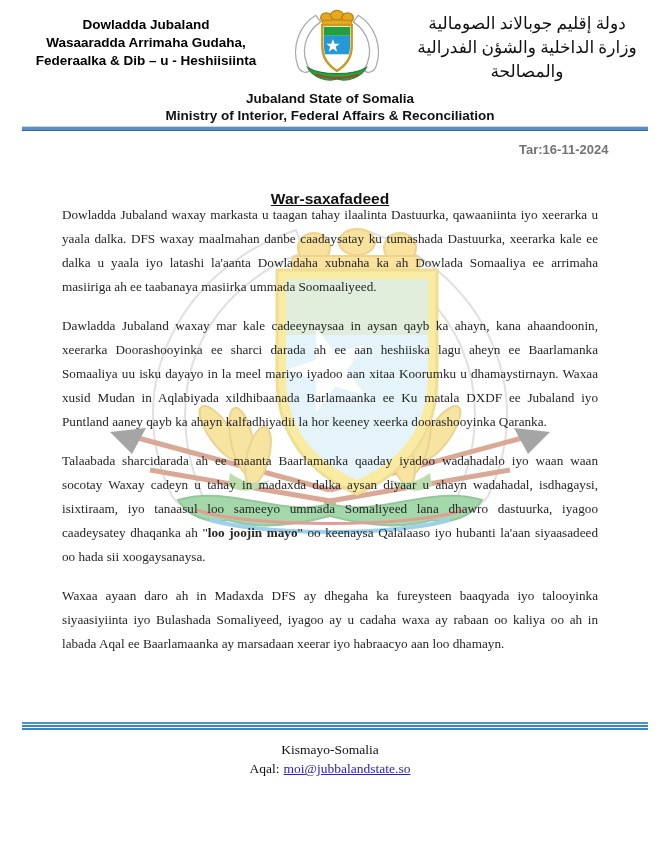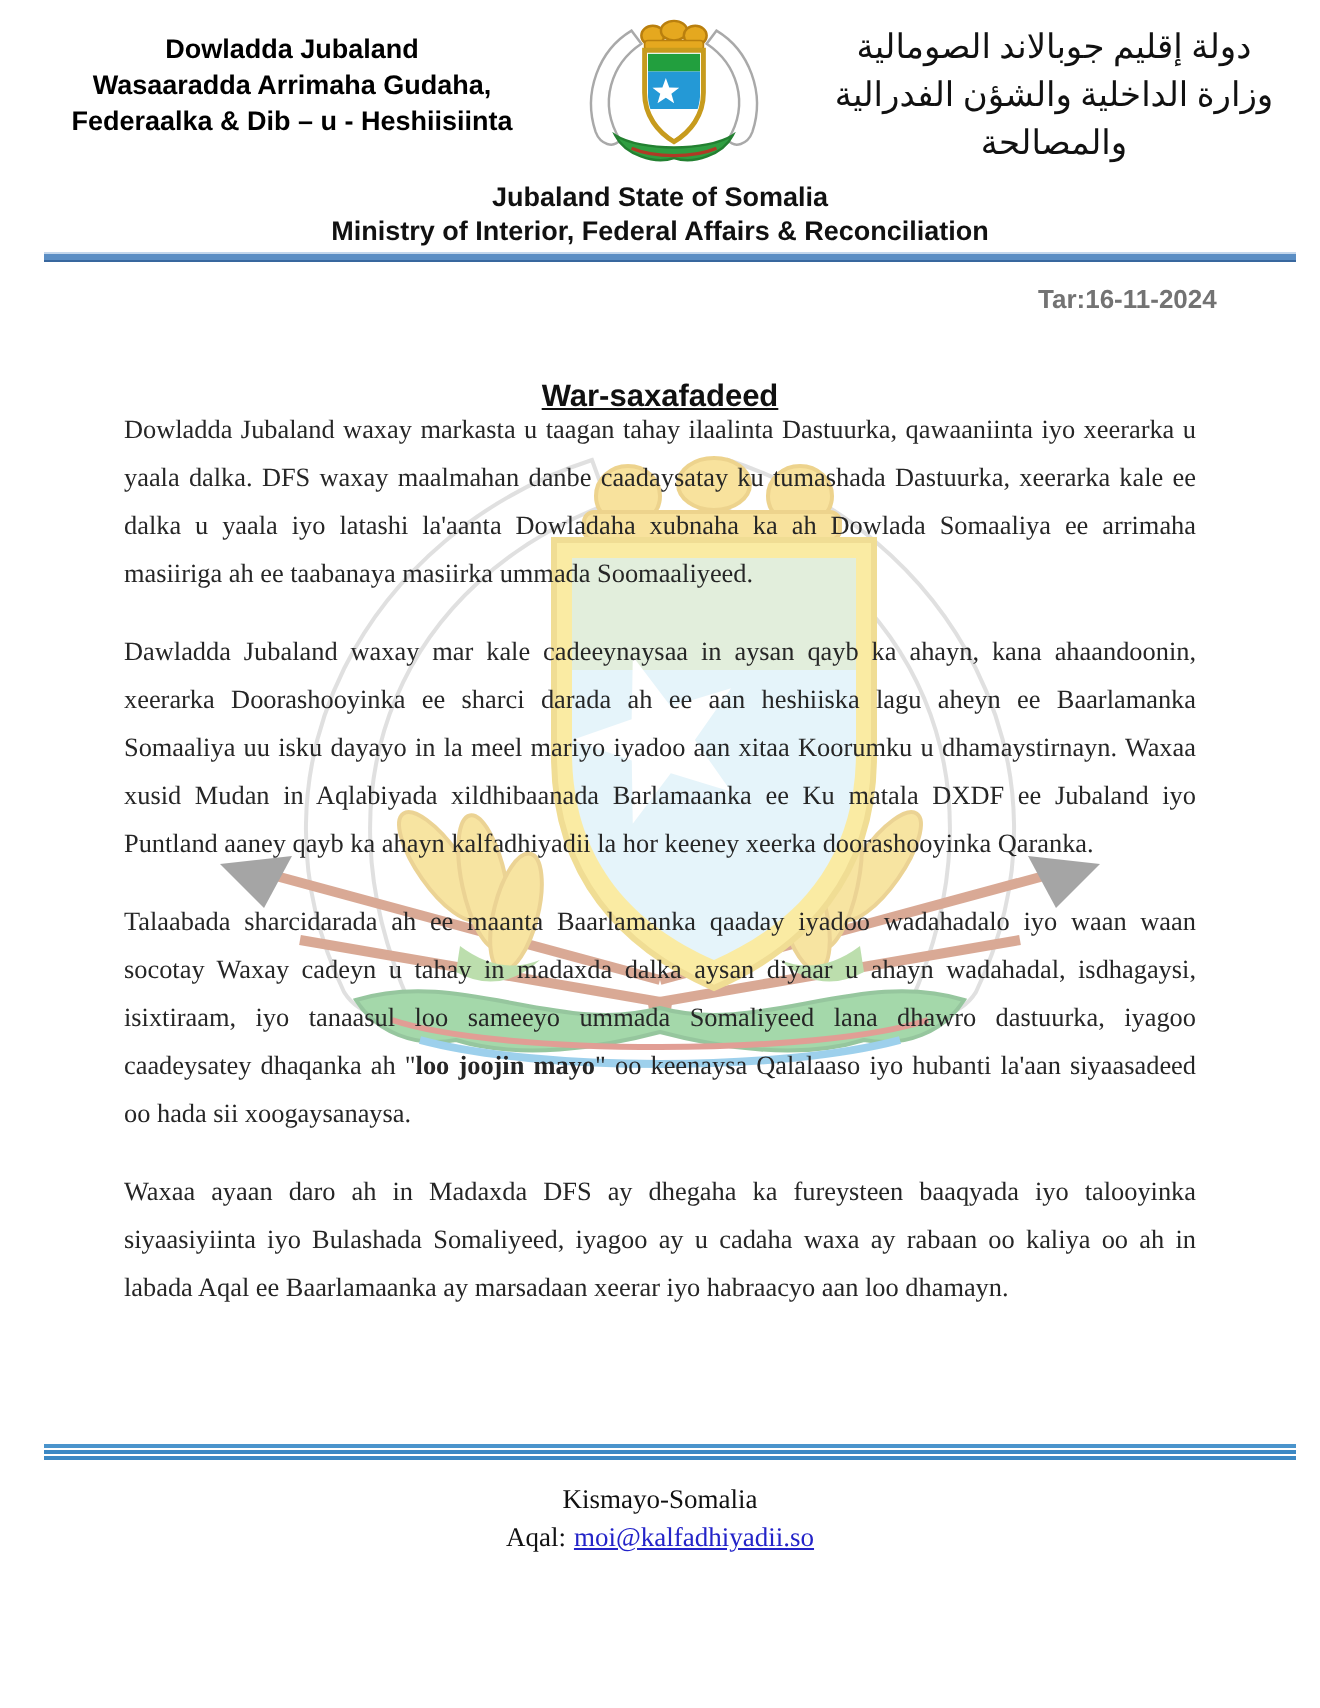--- a/index.html
+++ b/index.html
@@ -138,17 +138,17 @@
     <p>Dawladda Jubaland waxay mar kale cadeeynaysaa in aysan qayb ka ahayn, kana ahaandoonin, xeerarka Doorashooyinka ee sharci darada ah ee aan heshiiska lagu aheyn ee Baarlamanka Somaaliya uu isku dayayo in la meel mariyo iyadoo aan xitaa Koorumku u dhamaystirnayn. Waxaa xusid Mudan in Aqlabiyada xildhibaanada Barlamaanka ee Ku matala DXDF ee Jubaland iyo Puntland aaney qayb ka ahayn kalfadhiyadii la hor keeney xeerka doorashooyinka Qaranka.</p>
     <p><span>Talaabada sharcidarada ah ee maanta Baarlamanka qaaday iyadoo wadahadalo iyo waan waan socotay Waxay cadeyn u tahay in madaxda dalka aysan diyaar u ahayn wadahadal, isdhagaysi, isixtiraam, iyo tanaasul loo sameeyo ummada Somaliyeed lana dhawro dastuurka, iyagoo caadeysatey dhaqanka ah "</span><span class="b">loo joojin mayo</span><span>" oo keenaysa Qalalaaso iyo hubanti la'aan siyaasadeed oo hada sii xoogaysanaysa.</span></p>
     <p>Waxaa ayaan daro ah in Madaxda DFS ay dhegaha ka fureysteen baaqyada iyo talooyinka siyaasiyiinta iyo Bulashada Somaliyeed, iyagoo ay u cadaha waxa ay rabaan oo kaliya oo ah in labada Aqal ee Baarlamaanka ay marsadaan xeerar iyo habraacyo aan loo dhamayn.</p>
   </div>
 
   <div class="rule-bottom"></div>
 
   <div class="footer-text">
     <div>Kismayo-Somalia</div>
     <div>
-      <span class="email-label">Aqal:</span><a class="email-link">moi@kalfadhiyadii.so</a>
+      <span class="email-label">Aqal:</span><a class="email-link">moi@jubbalandstate.so</a>
     </div>
   </div>
 
 </div>
 
 </body></html>

